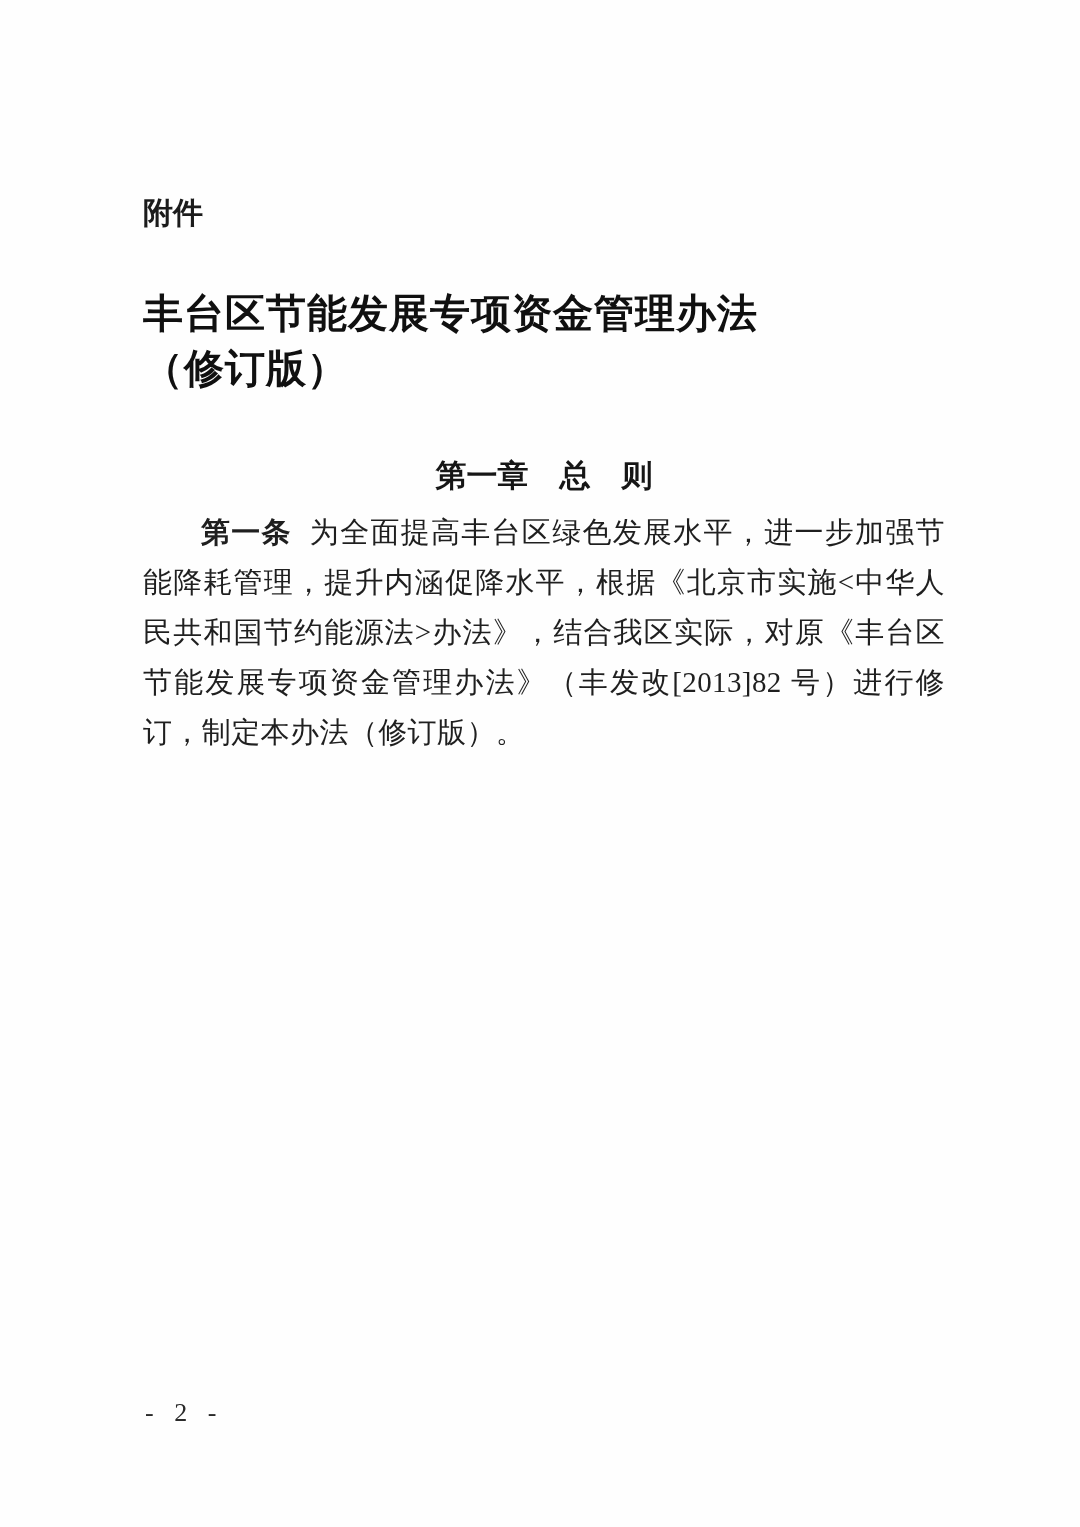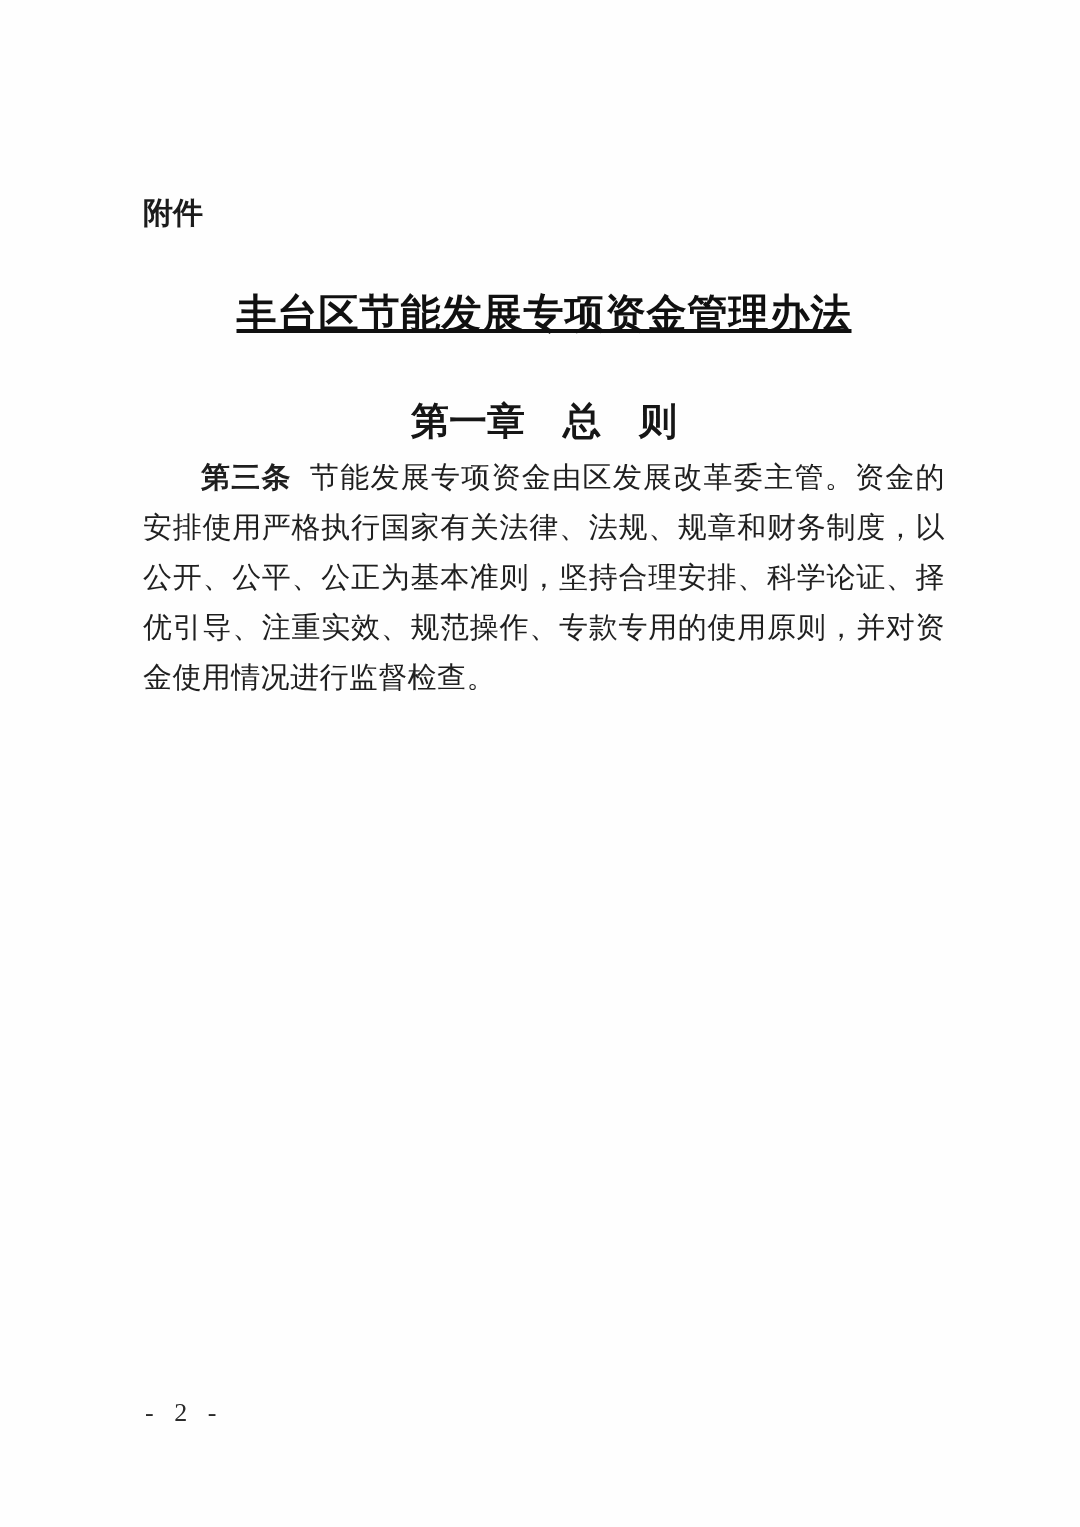--- a/index.html
+++ b/index.html
@@ -22,36 +22,35 @@
   .attachment {
     padding-top: 196px;
     font-family: "Liberation Sans", "DejaVu Sans", sans-serif;
     font-weight: 700;
     font-size: 30px;
     line-height: 34px;
     color: #1b1b1b;
   }
   .doc-title {
     margin: 56px 0 0 0;
-    text-align: center;
+    text-align: left;
     font-weight: 700;
     font-size: 40px;
     line-height: 55px;
     letter-spacing: 1px;
     color: #101010;
-    text-decoration: underline;
   }
   .doc-title .title-line {
     display: block;
   }
   .chapter-heading {
     margin: 62px 0 0 0;
     text-align: center;
     font-weight: 700;
-    font-size: 38px;
+    font-size: 31px;
     line-height: 36px;
     color: #161616;
   }
   .body-block {
     margin-top: 13px;
   }
   .article {
     margin: 0;
     font-size: 29px;
     line-height: 50px;
@@ -78,30 +77,31 @@
 </style>
 </head>
 <body>
 
 <div class="page">
 
   <div class="attachment">附件</div>
 
   <h1 class="doc-title">
     <span class="title-line">丰台区节能发展专项资金管理办法</span>
+    <span class="title-line">（修订版）</span>
   </h1>
 
   <h2 class="chapter-heading">第一章　总　则</h2>
 
   <div class="body-block">
 
+    <p class="article">
+      <span class="article-label">第一条</span><span class="article-text">为全面提高丰台区绿色发展水平，进一步加强节能降耗管理，提升内涵促降水平，根据《北京市实施&lt;中华人民共和国节约能源法&gt;办法》，结合我区实际，对原《丰台区节能发展专项资金管理办法》（丰发改[2013]82 号）进行修订，制定本办法（修订版）。</span>
+    </p>
 
 
-    <p class="article">
-      <span class="article-label">第三条</span><span class="article-text">节能发展专项资金由区发展改革委主管。资金的安排使用严格执行国家有关法律、法规、规章和财务制度，以公开、公平、公正为基本准则，坚持合理安排、科学论证、择优引导、注重实效、规范操作、专款专用的使用原则，并对资金使用情况进行监督检查。</span>
-    </p>
 
 
   </div>
 
   <div class="page-number">- 2 -</div>
 
 </div>
 
 </body></html>

